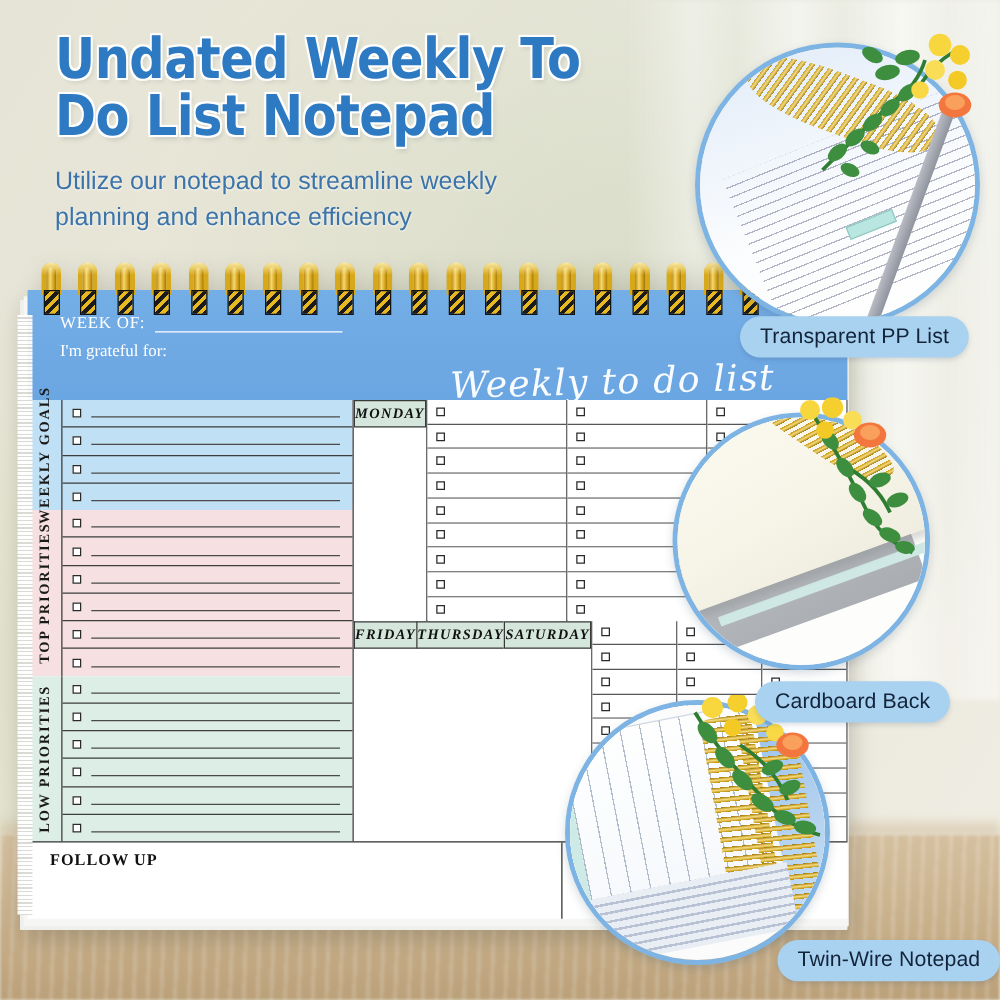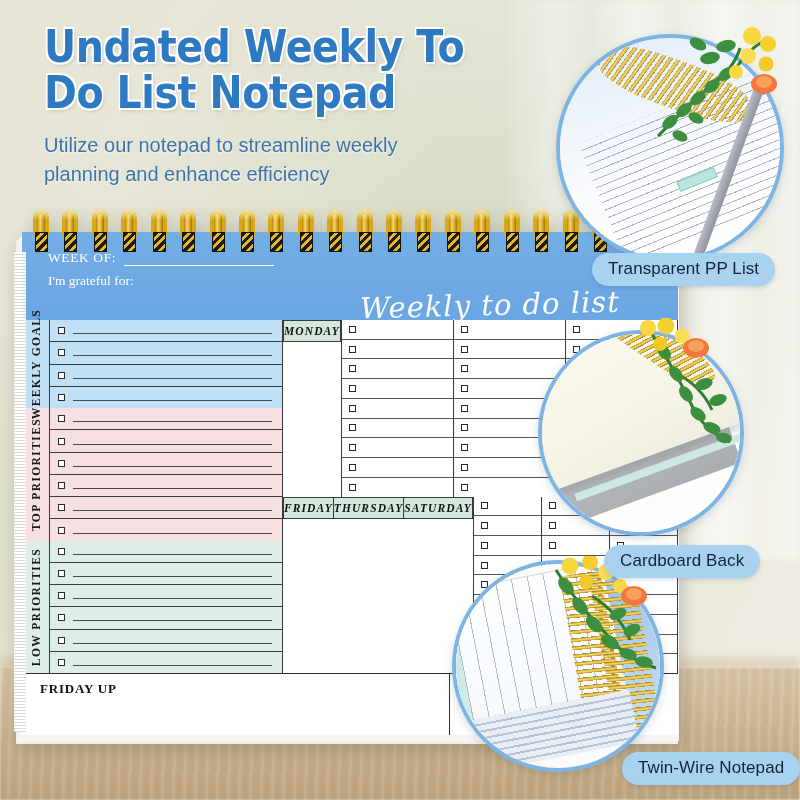--- a/index.html
+++ b/index.html
@@ -731,21 +731,21 @@
                   <span class="cb"></span>
                 </div>
               </div>
             </div>
           </div>
         </div>
     </div>
 
     <div class="pad-foot">
       <div class="foot-cell fu">
-        <span>FRIDAY UP</span>
+        <span>FOLLOW UP</span>
       </div>
       <div class="foot-cell nt">
         <span>NOTE</span>
       </div>
     </div>
   </div>
 </div>
 
 <div class="circ c1">
   <div class="c1-inner">

